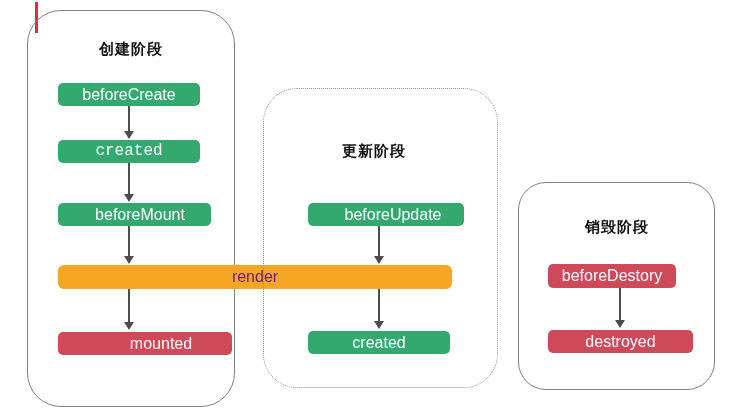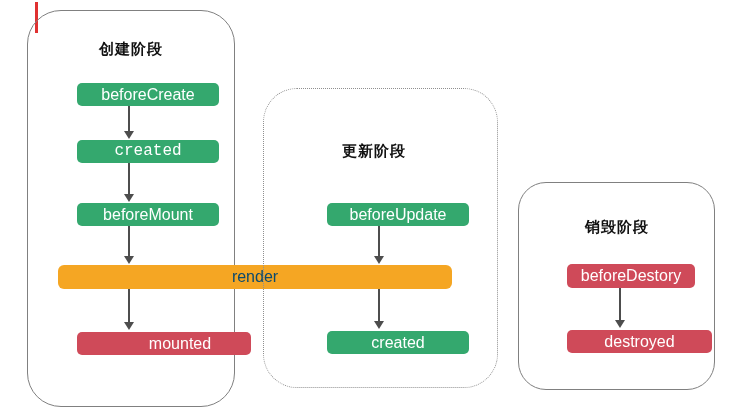--- a/index.html
+++ b/index.html
@@ -30,31 +30,30 @@
   .node{
     position:absolute;
     height:23px;
     width:142px;
     border-radius:5px;
     color:#ffffff;
     font-size:16px;
     line-height:23px;
     text-align:center;
     white-space:nowrap;
-    margin-left:19px;
   }
   .node.green{background:#34a86e;}
   .node.red{background:#cf4a59;}
   .render-bar{
     position:absolute;
     left:58px;top:265px;
     width:394px;height:24px;
     border-radius:6px;
     background:#f5a623;
-    color:#0c4a6e;
+    color:#701a75;
     font-size:16px;
     line-height:24px;
     text-align:center;
   }
   .arrow{
     position:absolute;
     width:2px;
     background:#4d4d4d;
   }
   .arrow::after{
@@ -81,32 +80,32 @@
 
   <div class="panel solid" style="left:27px;top:10px;width:208px;height:397px;"></div>
   <div class="phase-title" style="left:71px;top:40px;">创建阶段</div>
 
   <div class="node green" style="left:58px;top:83px;">beforeCreate</div>
   <div class="arrow" style="left:128px;top:106px;height:26px;"></div>
 
   <div class="node green" style="left:58px;top:140px;font-family:Liberation Mono, monospace;">created</div>
   <div class="arrow" style="left:128px;top:163px;height:32px;"></div>
 
-  <div class="node green" style="left:58px;top:203px;">beforeMount</div>
+  <div class="node green" style="left:58px;top:203px;padding-left:11px;">beforeMount</div>
   <div class="arrow" style="left:128px;top:226px;height:31px;"></div>
 
   <div class="render-bar">render</div>
 
   <div class="arrow" style="left:128px;top:289px;height:34px;"></div>
   <div class="node red" style="left:58px;top:332px;padding-left:32px;">mounted</div>
 
   <div class="panel dotted" style="left:263px;top:88px;width:235px;height:300px;"></div>
   <div class="phase-title" style="left:314px;top:142px;">更新阶段</div>
 
-  <div class="node green" style="left:308px;top:203px;">beforeUpdate</div>
+  <div class="node green" style="left:308px;top:203px;padding-left:14px;">beforeUpdate</div>
   <div class="arrow" style="left:378px;top:226px;height:31px;"></div>
   <div class="arrow" style="left:378px;top:289px;height:33px;"></div>
   <div class="node green" style="left:308px;top:331px;">created</div>
 
   <div class="panel solid" style="left:518px;top:182px;width:197px;height:208px;border-radius:28px;"></div>
   <div class="phase-title" style="left:557px;top:218px;">销毁阶段</div>
 
   <div class="node red" style="left:548px;top:264px;width:128px;height:24px;line-height:24px;">beforeDestory</div>
   <div class="arrow" style="left:619px;top:288px;height:33px;"></div>
   <div class="node red" style="left:548px;top:330px;width:145px;">destroyed</div>

